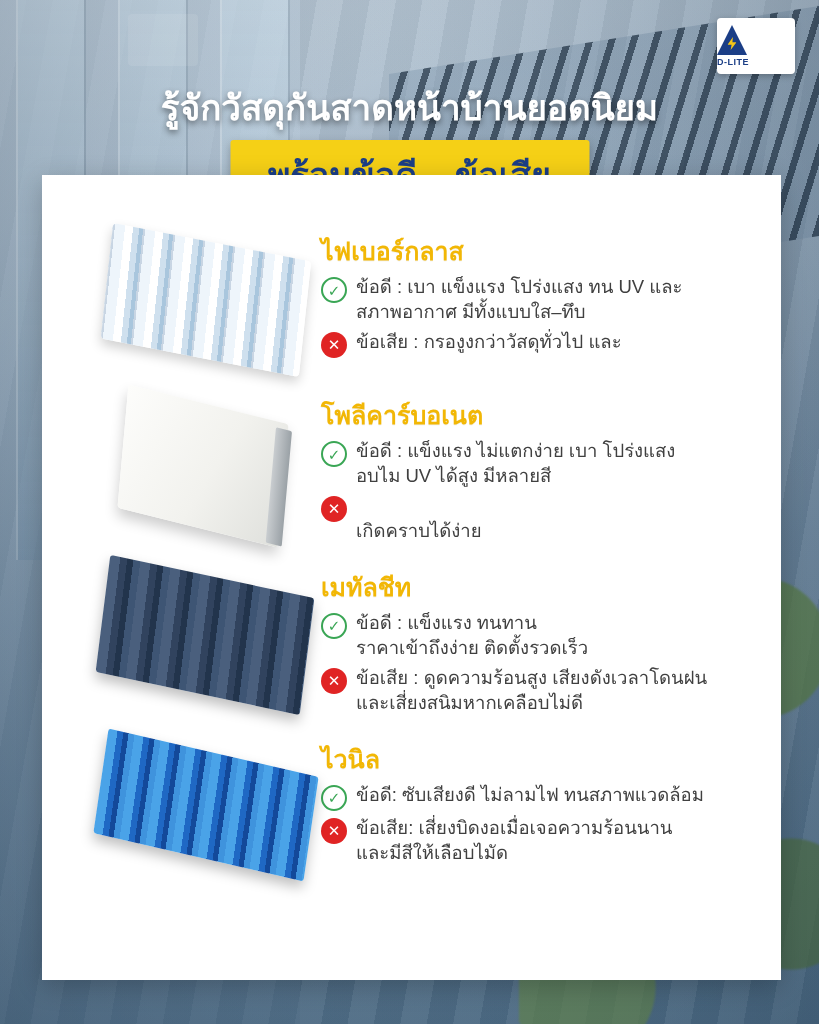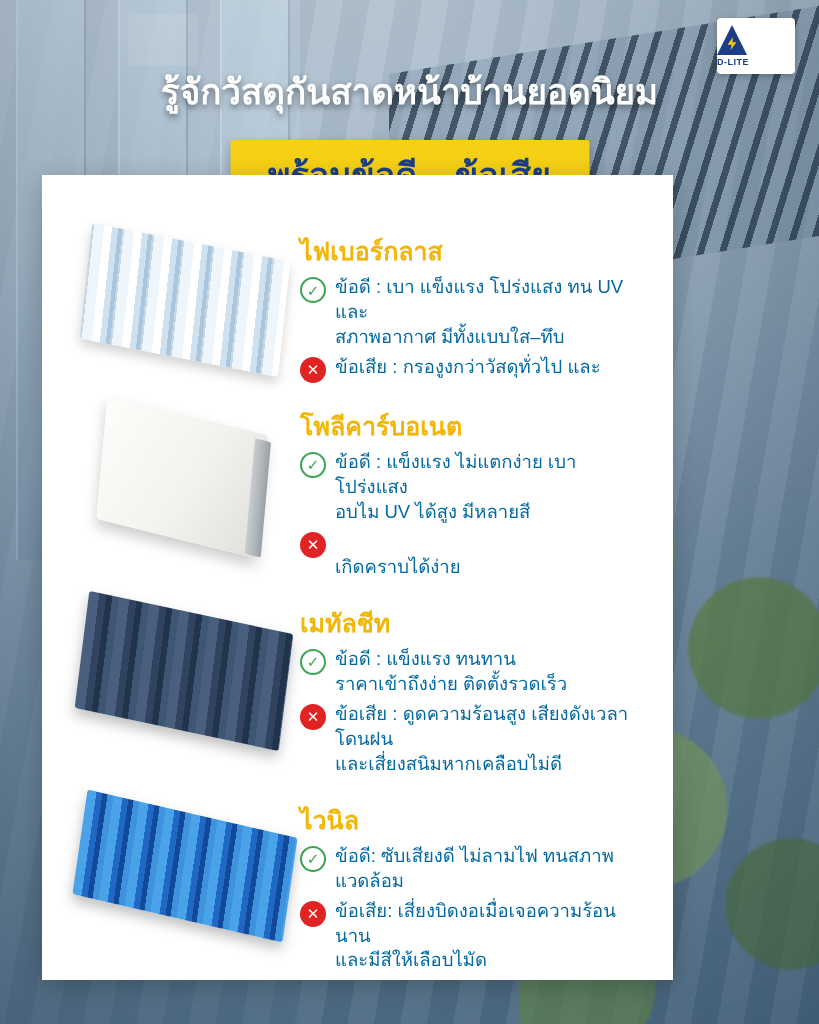--- a/index.html
+++ b/index.html
@@ -84,21 +84,21 @@
   .logo-ghost {
     position: absolute; left: 128px; top: 14px;
     width: 70px; height: 52px;
     opacity: 0.18;
     background: rgba(255,255,255,0.5);
     border-radius: 4px;
   }
 
   
   .headline {
-    position: absolute; left: 0; right: 0; top: 64px;
+    position: absolute; left: 0; right: 0; top: 80px;
     text-align: center;
     font-size: 35px; font-weight: bold;
     color: #ffffff;
     text-shadow: 0 3px 6px rgba(0,0,0,0.45);
     letter-spacing: 0px;
   }
   .subbanner {
     position: absolute; left: 50%; top: 140px;
     transform: translateX(-50%);
     background: #f5d016;
@@ -106,23 +106,24 @@
     font-size: 34px; font-weight: bold;
     padding: 8px 38px 14px 38px;
     border-radius: 3px;
     box-shadow: 0 4px 10px rgba(0,0,0,0.25);
     white-space: nowrap;
   }
 
   
   .card {
     position: absolute; left: 42px; top: 175px;
-    width: 631px; height: 805px;
+    width: 739px; height: 805px;
     background: #ffffff;
     box-shadow: 0 6px 24px rgba(0,0,0,0.22);
+    padding-left: 21px;
   }
   .card-inner { padding: 52px 36px 20px 26px; }
 
   .item {
     display: flex;
     align-items: flex-start;
     margin-bottom: 14px;
   }
   .item-figure {
     width: 232px;
@@ -150,21 +151,21 @@
     width: 26px; height: 26px;
     margin-right: 9px; margin-top: 2px;
     border-radius: 50%;
     display: flex; align-items: center; justify-content: center;
     font-size: 15px; font-weight: bold; color: #ffffff;
     line-height: 1;
   }
   .icon-pro { background: #ffffff; border: 2px solid #3aa655; color: #3aa655; }
   .icon-con { background: #e02424; color: #ffffff; }
   .bullet-text {
-    color: #0369a1;
+    color: #404040;
     font-size: 18.5px;
     line-height: 1.35;
     font-weight: normal;
   }
 
   
   .fiberglass {
     position: absolute; left: 18px; top: 14px;
     width: 198px; height: 118px;
     transform: skewY(11deg) skewX(-6deg);

